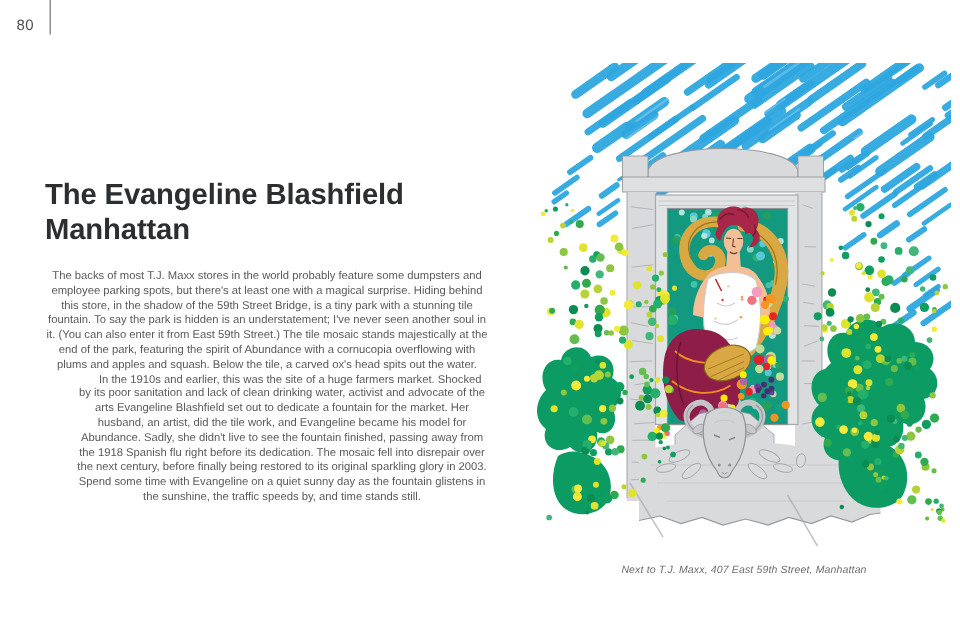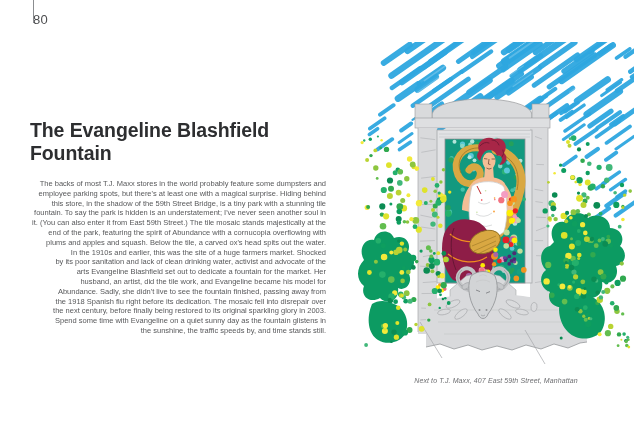--- a/index.html
+++ b/index.html
@@ -1,39 +1,39 @@
 <!DOCTYPE html>
 <html style="--p-sky: #2EA7E0; --p-stone_light: #D9DADC; --p-stone_band: #DEDFE1; --p-stone_frame: #E2E3E5; --p-stone_mid: #C4C6C8; --p-stone_dark: #A6A8AB; --p-outline: #96989B; --p-mosaic_base: #12997F; --p-bush_solid: #0C9B62; --p-hair: #A82647; --p-hair_dark: #751A36; --p-skin: #F4BE96; --p-gold: #D9A842; --p-gold_dark: #8A6A1E; --p-skirt: #8E1D47; --p-skirt_line: #F7931E; --p-dress: #FFFFFF; --p-grape: #6A3E98;"><head>
 <meta charset="utf-8">
 <style>
   html,body{margin:0;padding:0;background:#ffffff;}
   .page{position:relative;width:640px;height:426px;background:#ffffff;overflow:hidden;
         font-family:"Liberation Sans", sans-serif;}
-  .pagenum{position:absolute;left:33px;top:12px;font-size:13px;letter-spacing:.2px;color:#4d4e50;}
+  .pagenum{position:absolute;left:11px;top:12px;font-size:10px;letter-spacing:.2px;color:#4d4e50;}
   .head-rule{position:absolute;left:33px;top:0;width:1px;height:23px;background:#8b8d90;}
   .title{position:absolute;left:30px;top:119px;width:284px;margin:0;
          font-size:19.5px;line-height:22.5px;font-weight:700;color:#2d2e30;letter-spacing:-.1px;}
   .bodycol{position:absolute;left:30px;top:179px;width:296px;color:#58595b;
-           font-size:7.5px;line-height:9.8px;text-align:right;}
+           font-size:7.5px;line-height:9.8px;text-align:center;}
   .bodycol p{margin:0;}
   .bodycol p.indent{text-indent:11px;margin-left:20px;}
   figure{position:absolute;left:358px;top:42px;width:276px;margin:0;}
   figure svg{display:block;}
   figcaption{margin-top:-1px;font-size:7px;font-style:italic;color:#6d6e71;text-align:center;
              letter-spacing:.1px;}
 </style>
 </head>
 <body>
 
 <div class="page">
 
   <span class="pagenum">80</span>
   <span class="head-rule"></span>
 
-  <h1 class="title">The Evangeline Blashfield Fountain</h1>
+  <h1 class="title">The Evangeline Blashfield Manhattan</h1>
 
   <div class="bodycol">
     <p>The backs of most T.J. Maxx stores in the world probably feature some dumpsters and employee parking spots, but there's at least one with a magical surprise. Hiding behind this store, in the shadow of the 59th Street Bridge, is a tiny park with a stunning tile fountain. To say the park is hidden is an understatement; I've never seen another soul in it. (You can also enter it from East 59th Street.) The tile mosaic stands majestically at the end of the park, featuring the spirit of Abundance with a cornucopia overflowing with plums and apples and squash. Below the tile, a carved ox's head spits out the water.</p>
     <p class="indent">In the 1910s and earlier, this was the site of a huge farmers market. Shocked by its poor sanitation and lack of clean drinking water, activist and advocate of the arts Evangeline Blashfield set out to dedicate a fountain for the market. Her husband, an artist, did the tile work, and Evangeline became his model for Abundance. Sadly, she didn't live to see the fountain finished, passing away from the 1918 Spanish flu right before its dedication. The mosaic fell into disrepair over the next century, before finally being restored to its original sparkling glory in 2003. Spend some time with Evangeline on a quiet sunny day as the fountain glistens in the sunshine, the traffic speeds by, and time stands still.</p>
   </div>
 
   <figure>
     <svg id="illo" viewBox="0 0 276 336" width="276" height="336" role="img">
 
       <g id="sky">

